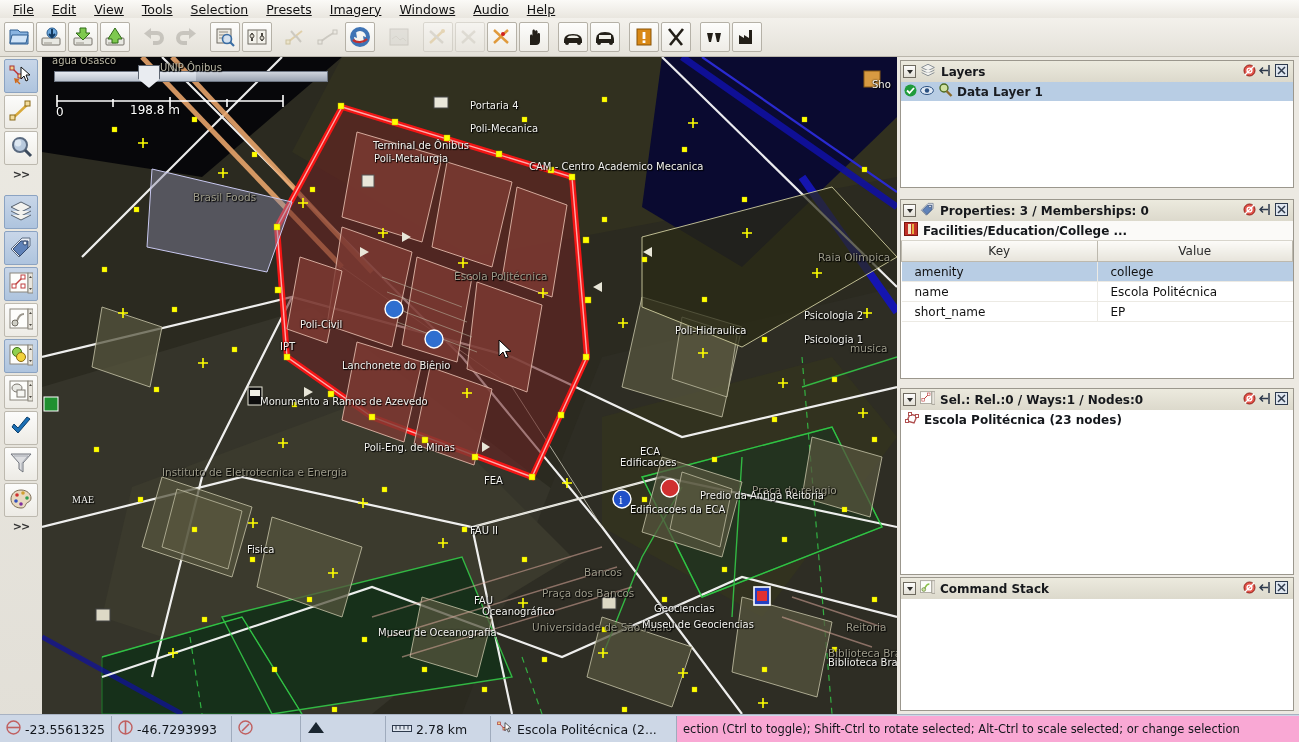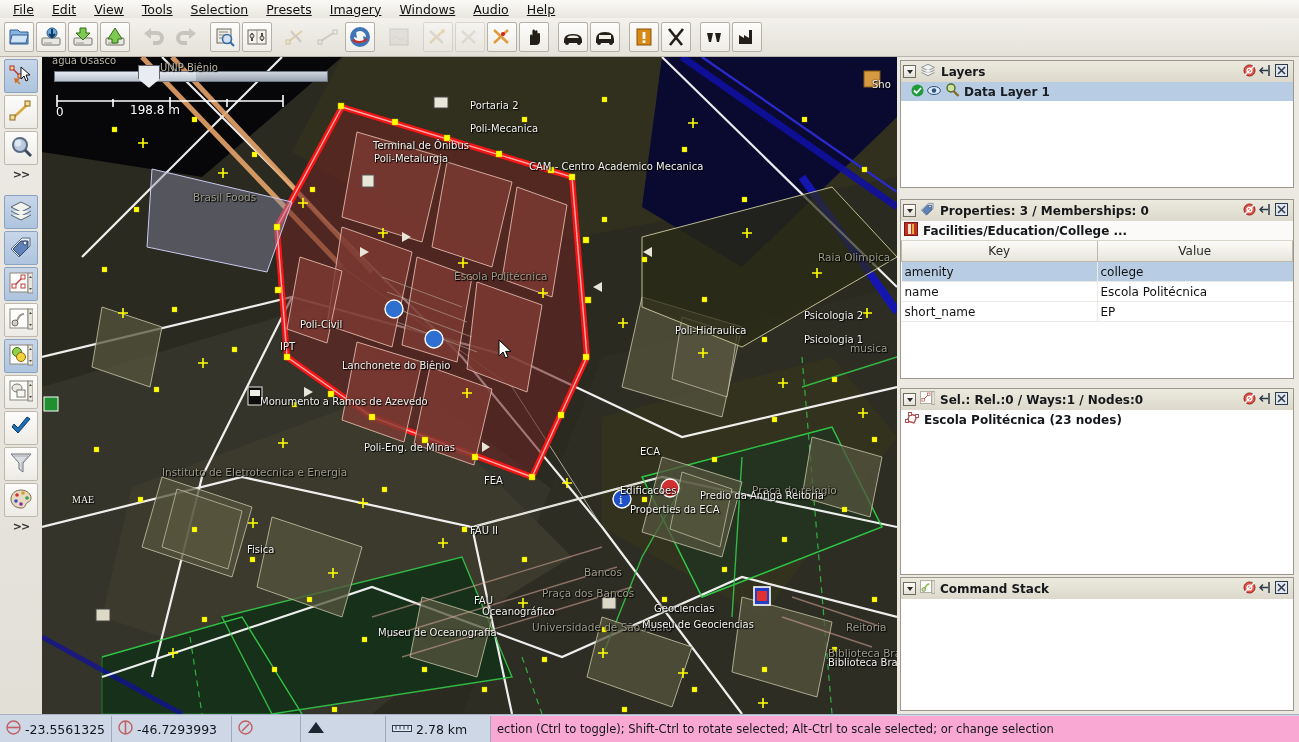--- a/index.html
+++ b/index.html
@@ -72,32 +72,32 @@
     border-bottom:1px solid #a9a599;display:flex;align-items:center;padding:0 2px;}
   .ptitle .tlabel{font-weight:bold;font-size:12px;color:#16181c;margin-left:5px;
     font-family:"DejaVu Sans","Liberation Sans",sans-serif;}
   .ptools{margin-left:auto;display:flex;align-items:center;gap:3px;padding-right:3px;}
   .pbody{background:#fff;position:absolute;left:0;right:0;bottom:0;top:21px;overflow:hidden;}
   .dd{width:13px;height:13px;border:1px solid #6f6b60;background:linear-gradient(#fdfdfc,#e3e0d6);
     display:flex;align-items:center;justify-content:center;box-sizing:border-box;}
   .dd:after{content:"";border-left:3.5px solid transparent;border-right:3.5px solid transparent;
     border-top:4px solid #2a2a28;}
 
-  .layer-row{height:19px;display:flex;align-items:center;padding-left:10px;
+  .layer-row{height:19px;display:flex;align-items:center;padding-left:3px;
     background:#b8cde4;}
   .layer-row .nm{font-size:12px;font-weight:bold;color:#1a1d22;margin-left:4px;}
 
   .preset-row{height:19px;display:flex;align-items:center;padding-left:3px;
     border-bottom:1px solid #d8d5cc;background:#fbfaf8;}
   .preset-row .nm{font-weight:bold;font-size:12px;color:#14171b;margin-left:5px;}
 
   table.props{width:100%;border-collapse:collapse;table-layout:fixed;}
   table.props th{height:18px;font-weight:normal;font-size:12px;color:#2a2a2a;
     background:linear-gradient(#fcfbf8,#e7e4db);border:1px solid #bdb9ae;border-top:none;}
-  table.props td{height:17px;font-size:12px;color:#111;padding-left:3px;
+  table.props td{height:17px;font-size:12px;color:#111;padding-left:13px;
     border-bottom:1px solid #eceae4;overflow:hidden;white-space:nowrap;}
   table.props tr.sel td{background:#b8cde4;}
   table.props td.vcell{border-left:1px solid #eceae4;}
 
   .sel-row{height:19px;display:flex;align-items:center;padding-left:4px;}
   .sel-row .nm{font-size:12px;font-weight:bold;color:#14171b;margin-left:5px;}
 
   
   .status{position:absolute;left:0;top:714px;width:1299px;height:28px;
     background:#cdd7e6;border-top:1px solid #a8b2c2;display:flex;align-items:center;}
@@ -734,47 +734,47 @@
       <div class="fill"></div>
     </div>
     <div class="slider-knob"></div>
     <svg class="scalebar" viewBox="0 0 228 16" style="left:14px;top:36px;width:228px;height:16px;">
       <path d="M1 2v12M227 2v12M57 6v8M114 4v10M171 6v8M1 8h226" stroke="#ffffff" stroke-width="1.6" fill="none"></path>
     </svg>
     <div class="scale-text" style="left:14px;top:48px;">0</div>
     <div class="scale-text" style="left:88px;top:46px;">198.8 m</div>
 
     <div class="maplabel dim" style="left:10px;top:-2px;">agua Osasco</div>
-    <div class="maplabel dim" style="left:118px;top:5px;">UNIP Biênio</div>
+    <div class="maplabel dim" style="left:118px;top:5px;">UNIP Ônibus</div>
     <div class="maplabel" style="left:830px;top:22px;">Sho</div>
     <div class="maplabel area" style="left:115px;top:134px;margin-left:36px;">Brasil Foods</div>
-    <div class="maplabel" style="left:428px;top:43px;">Portaria 2</div>
+    <div class="maplabel" style="left:428px;top:43px;">Portaria 4</div>
     <div class="maplabel" style="left:428px;top:66px;">Poli-Mecanica</div>
     <div class="maplabel" style="left:331px;top:83px;">Terminal de Ônibus</div>
     <div class="maplabel" style="left:332px;top:96px;">Poli-Metalurgia</div>
     <div class="maplabel" style="left:487px;top:104px;">CAM - Centro Academico Mecanica</div>
     <div class="maplabel" style="left:762px;top:253px;">Psicologia 2</div>
     <div class="maplabel" style="left:762px;top:277px;">Psicologia 1</div>
     <div class="maplabel area" style="left:776px;top:194px;">Raia Olimpica</div>
     <div class="maplabel area" style="left:412px;top:213px;">Escola Politécnica</div>
     <div class="maplabel" style="left:258px;top:262px;">Poli-Civil</div>
     <div class="maplabel" style="left:238px;top:284px;">IPT</div>
     <div class="maplabel" style="left:300px;top:303px;">Lanchonete do Biênio</div>
     <div class="maplabel" style="left:218px;top:339px;">Monumento a Ramos de Azevedo</div>
     <div class="maplabel" style="left:633px;top:268px;">Poli-Hidraulica</div>
     <div class="maplabel area" style="left:808px;top:285px;">musica</div>
     <div class="maplabel" style="left:322px;top:385px;">Poli-Eng. de Minas</div>
     <div class="maplabel area" style="left:120px;top:409px;">Instituto de Eletrotecnica e Energia</div>
     <div class="maplabel" style="left:30px;top:437px;font-family:Liberation Serif, serif;">MAE</div>
     <div class="maplabel" style="left:588px;top:389px;margin-left:10px;">ECA</div>
-    <div class="maplabel" style="left:578px;top:400px;margin-top:28px;">Edificacoes</div>
+    <div class="maplabel" style="left:578px;top:400px;">Edificacoes</div>
     <div class="maplabel" style="left:205px;top:487px;">Fisica</div>
     <div class="maplabel area" style="left:710px;top:427px;">Praça do relogio</div>
     <div class="maplabel" style="left:658px;top:433px;">Predio da Antiga Reitoria</div>
-    <div class="maplabel" style="left:588px;top:447px;">Properties da ECA</div>
+    <div class="maplabel" style="left:588px;top:447px;">Edificacoes da ECA</div>
     <div class="maplabel" style="left:442px;top:418px;">FEA</div>
     <div class="maplabel" style="left:428px;top:468px;">FAU II</div>
     <div class="maplabel area" style="left:542px;top:509px;">Bancos</div>
     <div class="maplabel area" style="left:500px;top:530px;">Praça dos Bancos</div>
     <div class="maplabel" style="left:432px;top:538px;">FAU</div>
     <div class="maplabel" style="left:440px;top:549px;">Oceanográfico</div>
     <div class="maplabel" style="left:336px;top:570px;">Museu de Oceanografia</div>
     <div class="maplabel area" style="left:490px;top:564px;">Universidade de São Paulo</div>
     <div class="maplabel" style="left:612px;top:546px;">Geociencias</div>
     <div class="maplabel" style="left:600px;top:562px;">Museu de Geociencias</div>
@@ -995,18 +995,27 @@
           </svg></span>
       <span class="txt"></span>
     </div>
     <div class="scell" style="width:105px;">
       <span><svg width="20" height="11" viewBox="0 0 20 11">
             <rect x=".5" y="2.5" width="19" height="6" fill="#dfe6ef" stroke="#2e3a4c"></rect>
             <path d="M4 2.5v4M8 2.5v4M12 2.5v4M16 2.5v4" stroke="#2e3a4c"></path>
           </svg></span>
       <span class="txt">2.78 km</span>
     </div>
+    <div class="scell" style="width:186px;">
+      <span><svg width="16" height="16" viewBox="0 0 24 24">
+            <path d="M3 5l8 8" stroke="#c03030" stroke-width="1.4"></path>
+            <rect x="1" y="3" width="4" height="4" fill="#f2d08a" stroke="#a33"></rect>
+            <rect x="9" y="11" width="4" height="4" fill="#f2d08a" stroke="#a33"></rect>
+            <path d="M12 4v12l3-3 2 5 2-1-2-5h4z" fill="#fff" stroke="#111"></path>
+          </svg></span>
+      <span class="txt">Escola Politécnica (2...</span>
+    </div>
     <div class="scell help">
       <span>ection (Ctrl to toggle); Shift-Ctrl to rotate selected; Alt-Ctrl to scale selected; or change selection</span>
     </div>
   </div>
 
 </div>
 
 </body></html>

